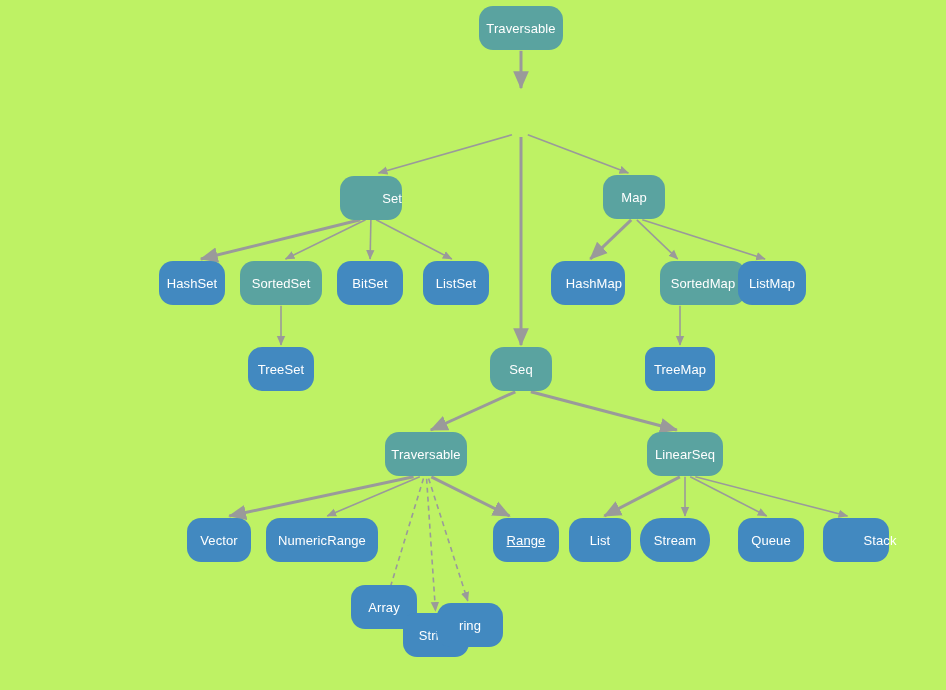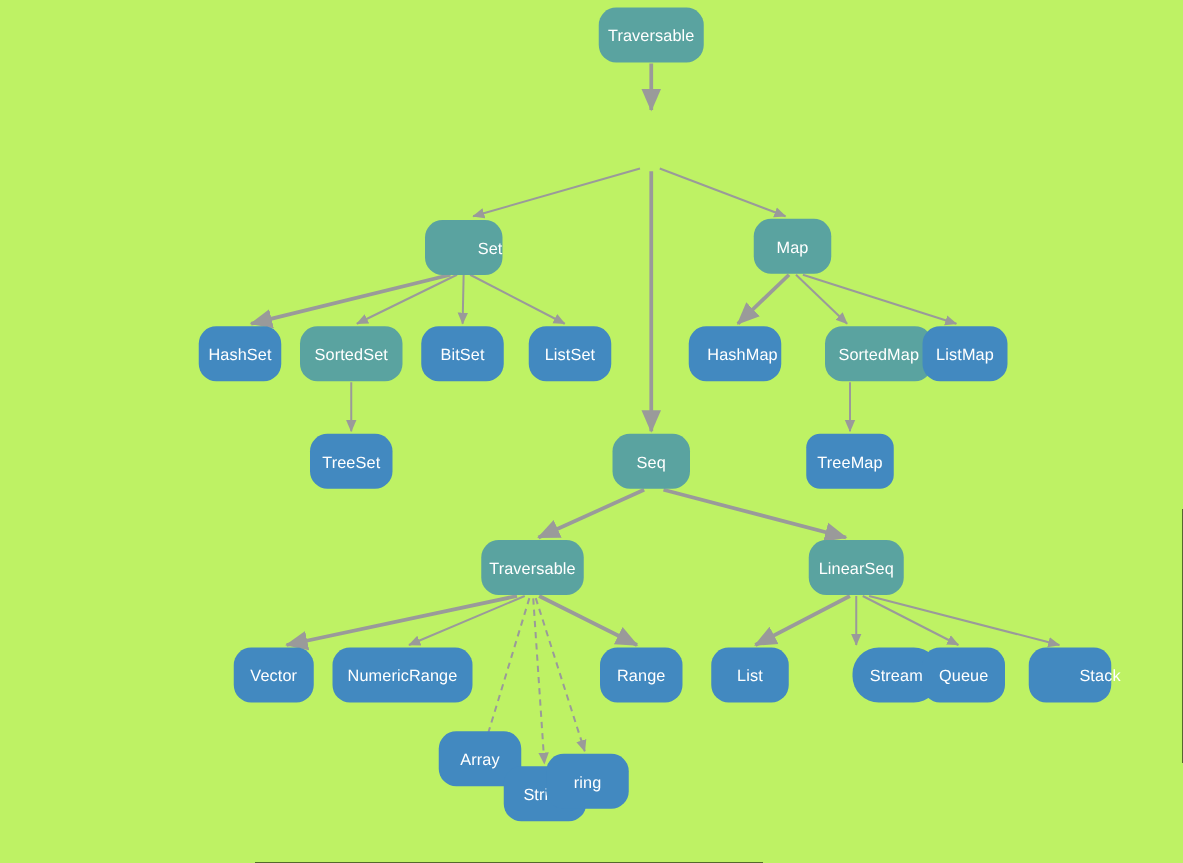--- a/index.html
+++ b/index.html
@@ -140,27 +140,27 @@
       </div>
       <div class="node concrete" style="left: 187px; top: 518px; width: 64px; height: 44px;">
         <span class="node-label">Vector</span>
       </div>
       <div class="node abstract" style="left: 647px; top: 432px; width: 76px; height: 44px;">
         <span class="node-label">LinearSeq</span>
       </div>
       <div class="node concrete" style="left: 266px; top: 518px; width: 112px; height: 44px;">
         <span class="node-label">NumericRange</span>
       </div>
-      <div class="node concrete" style="left: 480px; top: 518px; width: 66px; height: 44px;">
+      <div class="node concrete" style="left: 493px; top: 518px; width: 66px; height: 44px; text-decoration: underline;">
         <span class="node-label">Range</span>
       </div>
       <div class="node concrete" style="left: 569px; top: 518px; width: 62px; height: 44px;">
         <span class="node-label">List</span>
       </div>
-      <div class="node concrete" style="left: 682px; top: 518px; width: 70px; height: 44px; border-radius: 21px;">
+      <div class="node concrete" style="left: 640px; top: 518px; width: 70px; height: 44px; border-radius: 21px;">
         <span class="node-label">Stream</span>
       </div>
       <div class="node concrete" style="left: 738px; top: 518px; width: 66px; height: 44px;">
         <span class="node-label">Queue</span>
       </div>
       <div class="node concrete" style="left: 823px; top: 518px; width: 66px; height: 44px; padding-left: 48px;">
         <span class="node-label">Stack</span>
       </div>
       <div class="node concrete" style="left: 351px; top: 585px; width: 66px; height: 44px;">
         <span class="node-label">Array</span>

